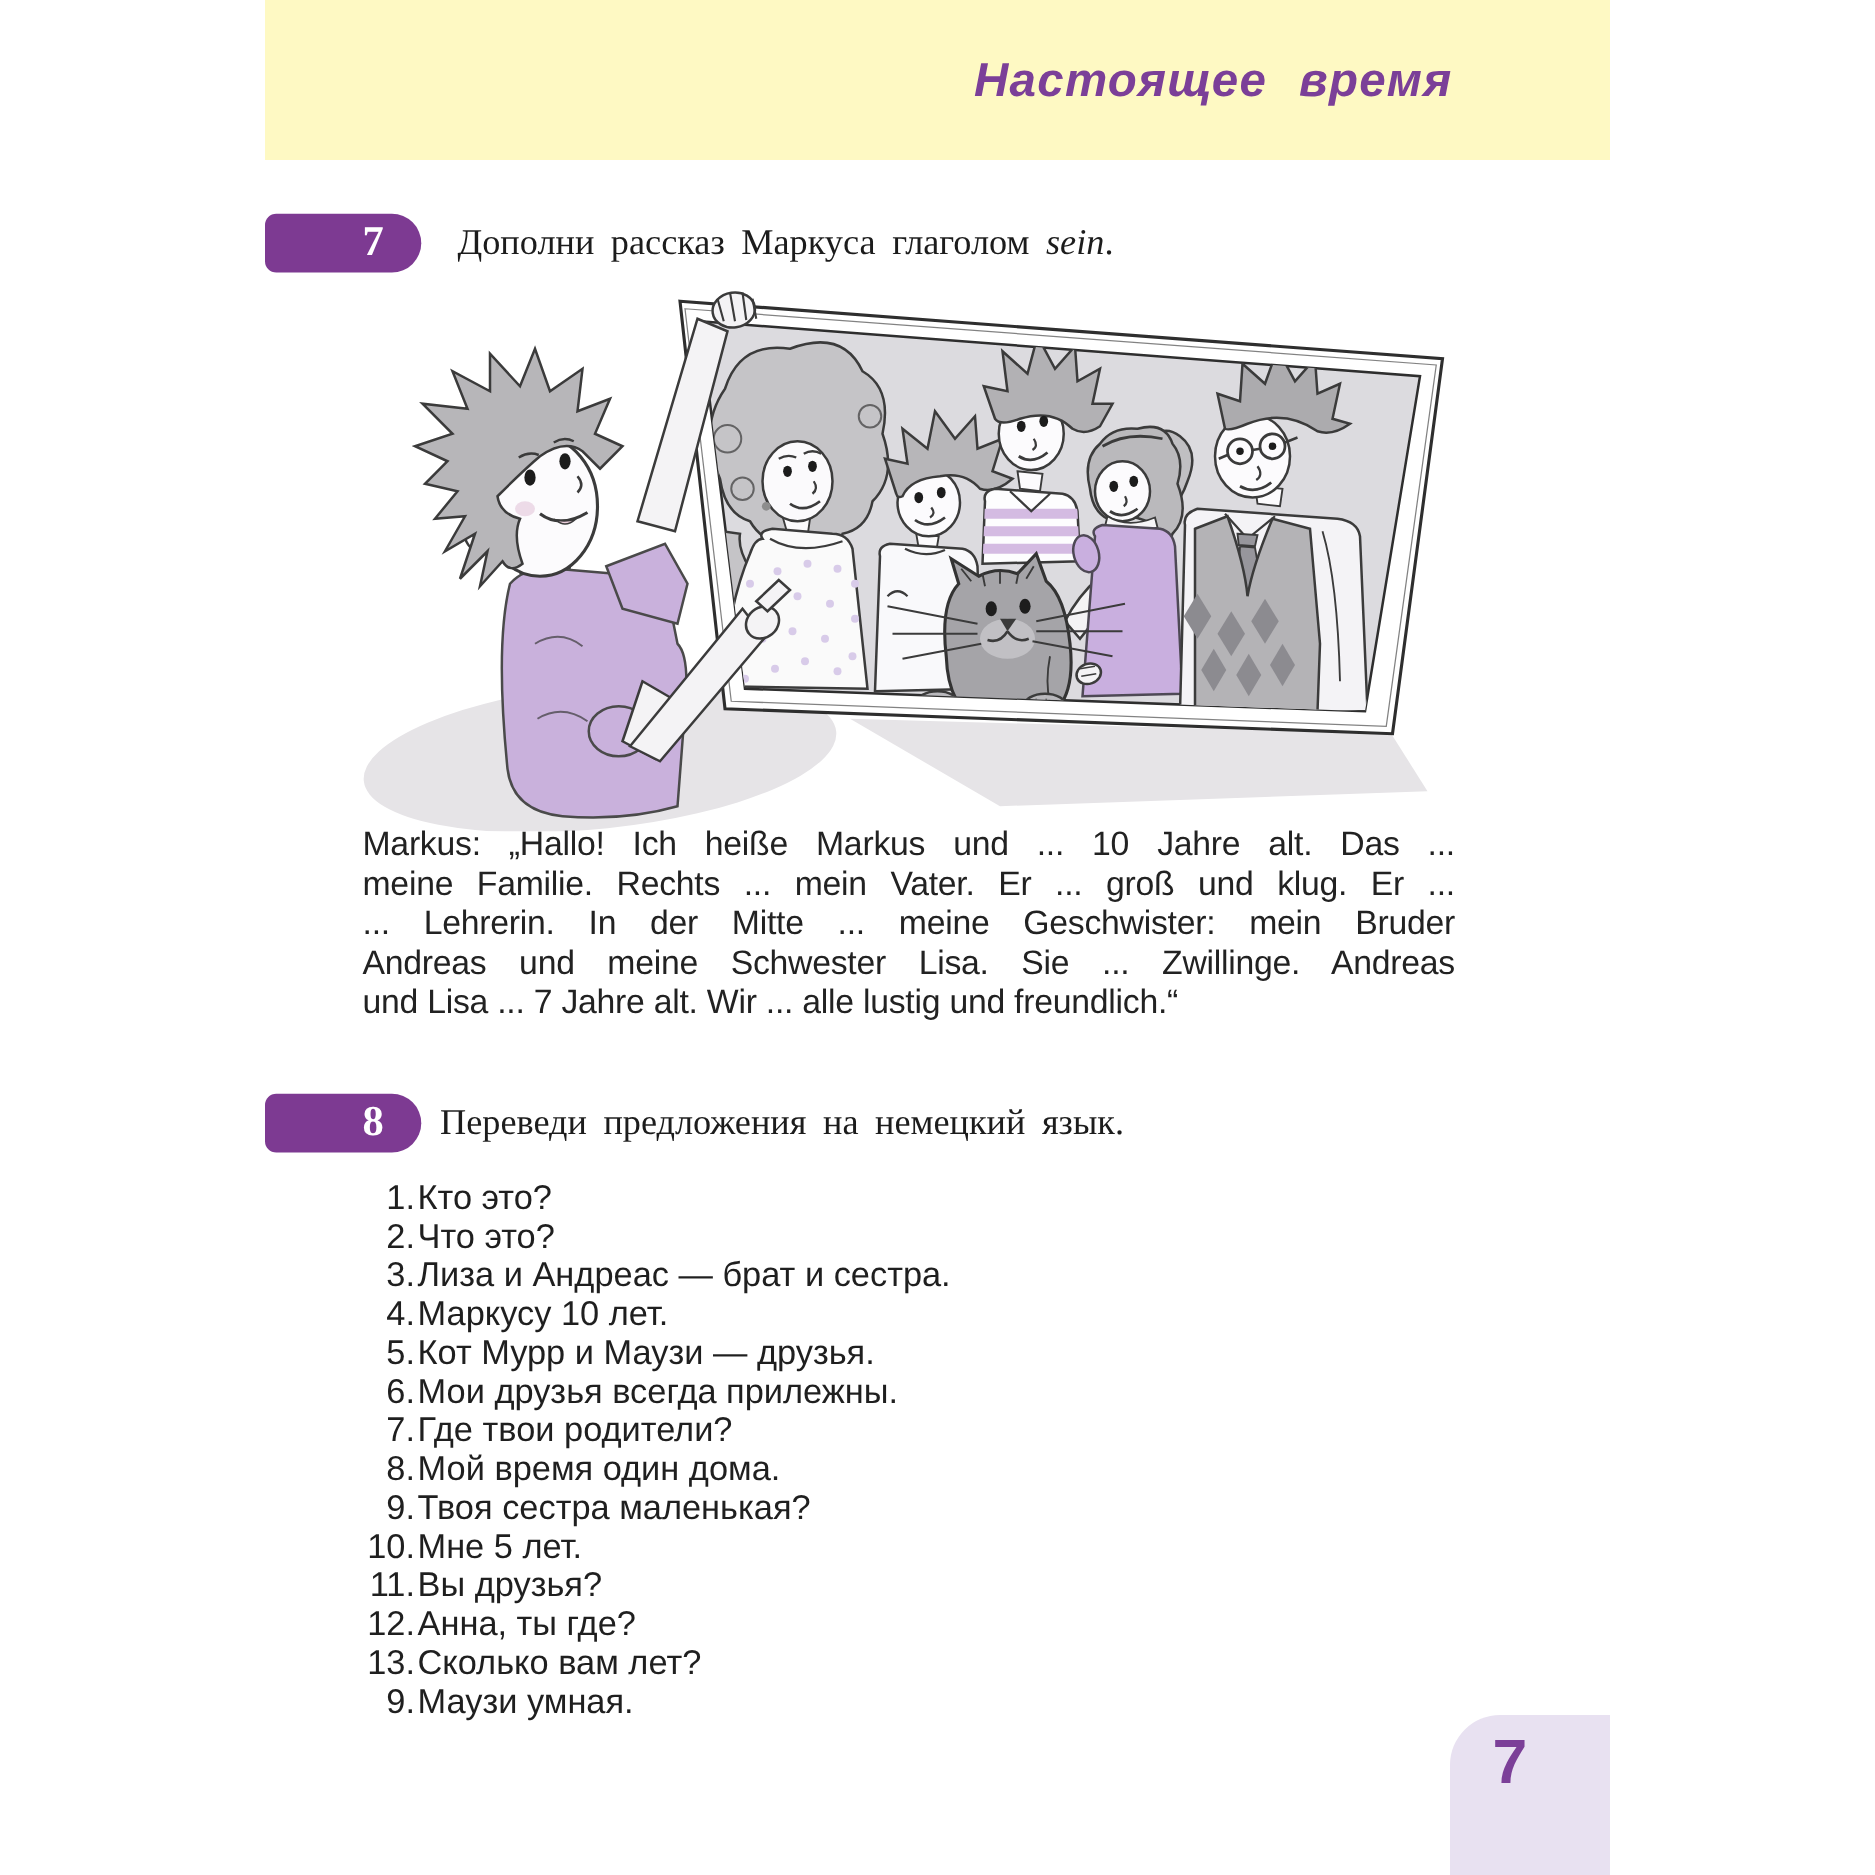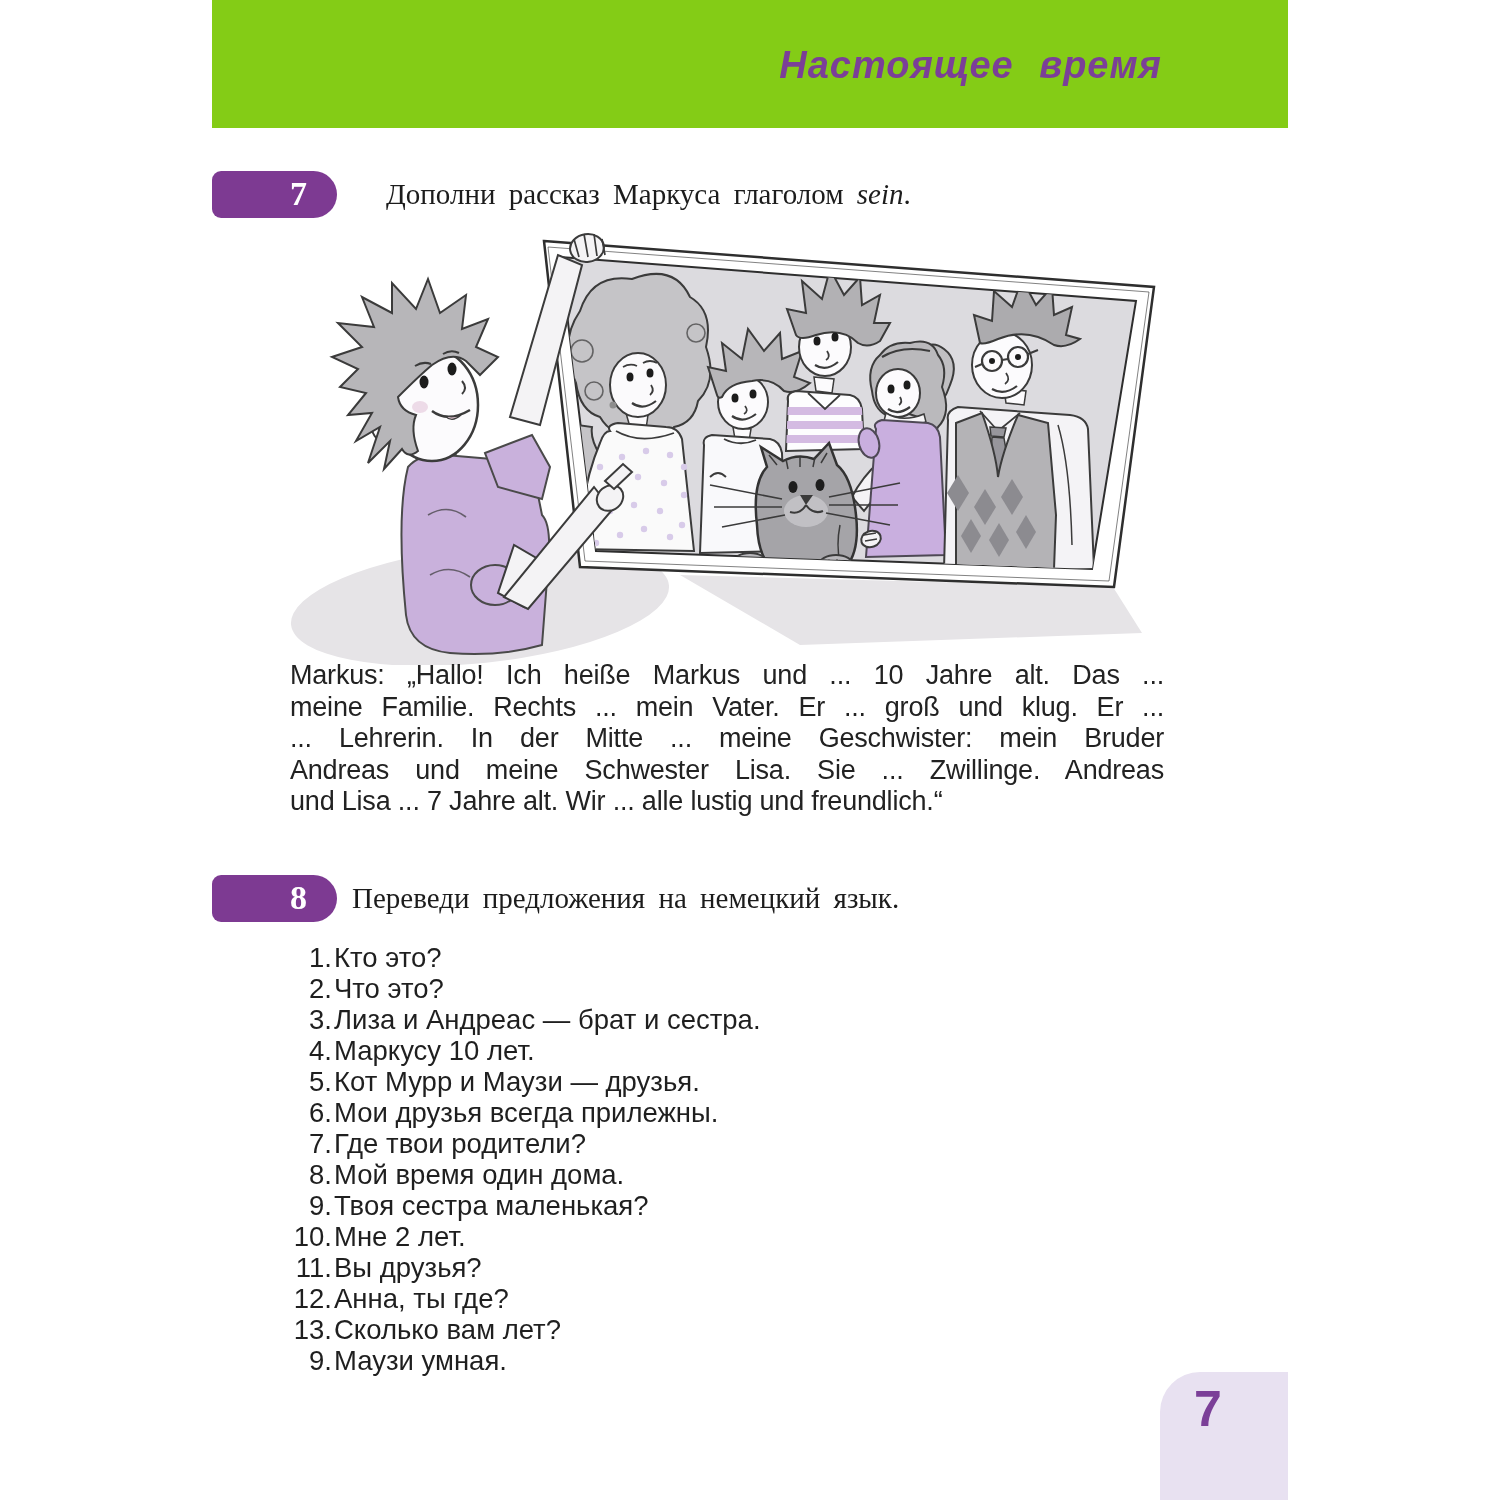--- a/index.html
+++ b/index.html
@@ -1,35 +1,35 @@
 <!DOCTYPE html>
 <html><head>
 <meta charset="utf-8">
 <style>
   html,body{margin:0;padding:0;background:#ffffff;}
   .page{position:relative;width:1500px;height:1500px;background:#fff;overflow:hidden;
         font-family:"Liberation Sans",sans-serif;color:#1f1f1f;}
 
   
-  .banner{position:absolute;left:212px;top:0;width:1076px;height:128px;background:#84cc16;}
+  .banner{position:absolute;left:212px;top:0;width:1076px;height:128px;background:#fef9c3;}
   .banner-title{position:absolute;right:126px;top:44px;
         font-family:"Liberation Sans",sans-serif;font-style:italic;font-weight:bold;
         font-size:38px;color:#7b3f98;letter-spacing:1px;word-spacing:14px;white-space:nowrap;}
 
   
   .badge{position:absolute;left:212px;width:125px;height:47px;background:#7d3a92;
         border-radius:10px 26px 26px 10px;color:#ffffff;
         font-family:"Liberation Serif",serif;font-weight:bold;font-size:34px;
         line-height:46px;text-align:right;padding-right:30px;box-sizing:border-box;}
   .badge.b7{top:171px}
   .badge.b8{top:875px}
 
   .ex-title{position:absolute;font-family:"Liberation Serif",serif;font-size:29px;
         color:#1c1c1c;line-height:47px;word-spacing:6px;white-space:nowrap;}
-  .ex-title.t7{left:386px;top:171px}
+  .ex-title.t7{left:366px;top:171px}
   .ex-title.t8{left:352px;top:875px}
   .ex-title i{font-style:italic;}
 
   
   .illu{position:absolute;left:280px;top:215px;width:900px;height:450px;}
 
   
   .story{position:absolute;left:290px;top:660px;width:874px;font-size:27px;
         line-height:31.5px;color:#222;letter-spacing:-0.2px;}
   .story-line{text-align:justify;text-align-last:justify;white-space:nowrap;}
@@ -310,21 +310,21 @@
     <span class="ttext">Мой время один дома.</span>
   </div>
 
   <div class="trow">
     <span class="tnum">9.</span>
     <span class="ttext">Твоя сестра маленькая?</span>
   </div>
 
   <div class="trow">
     <span class="tnum">10.</span>
-    <span class="ttext">Мне 2 лет.</span>
+    <span class="ttext">Мне 5 лет.</span>
   </div>
 
   <div class="trow">
     <span class="tnum">11.</span>
     <span class="ttext">Вы друзья?</span>
   </div>
 
   <div class="trow">
     <span class="tnum">12.</span>
     <span class="ttext">Анна, ты где?</span>

